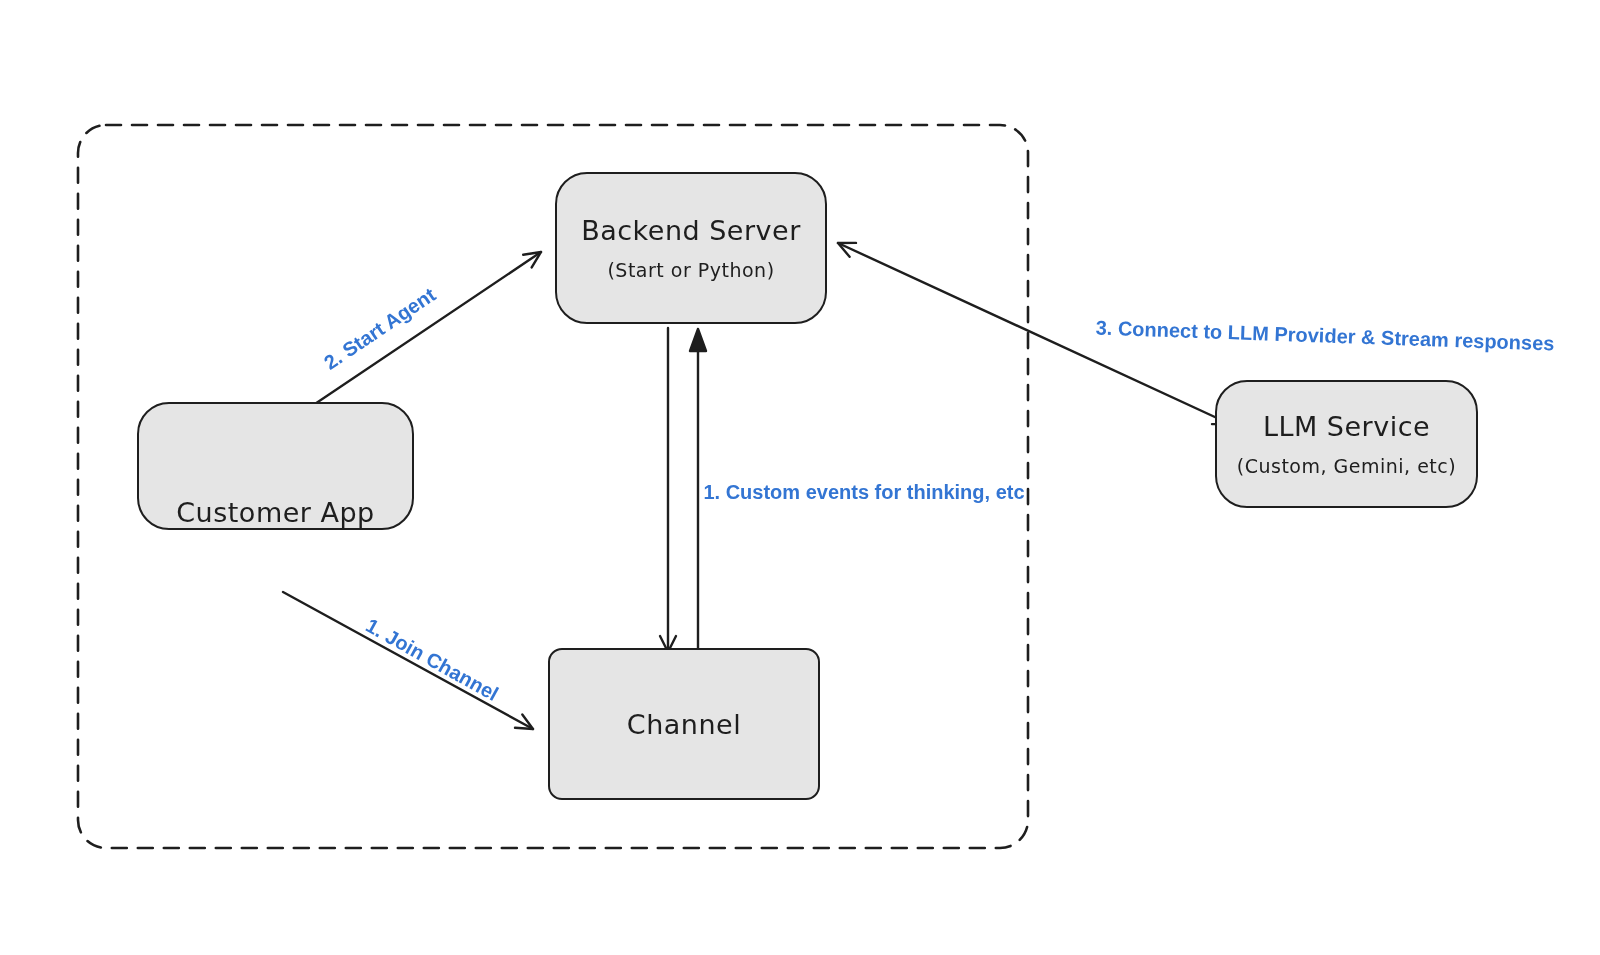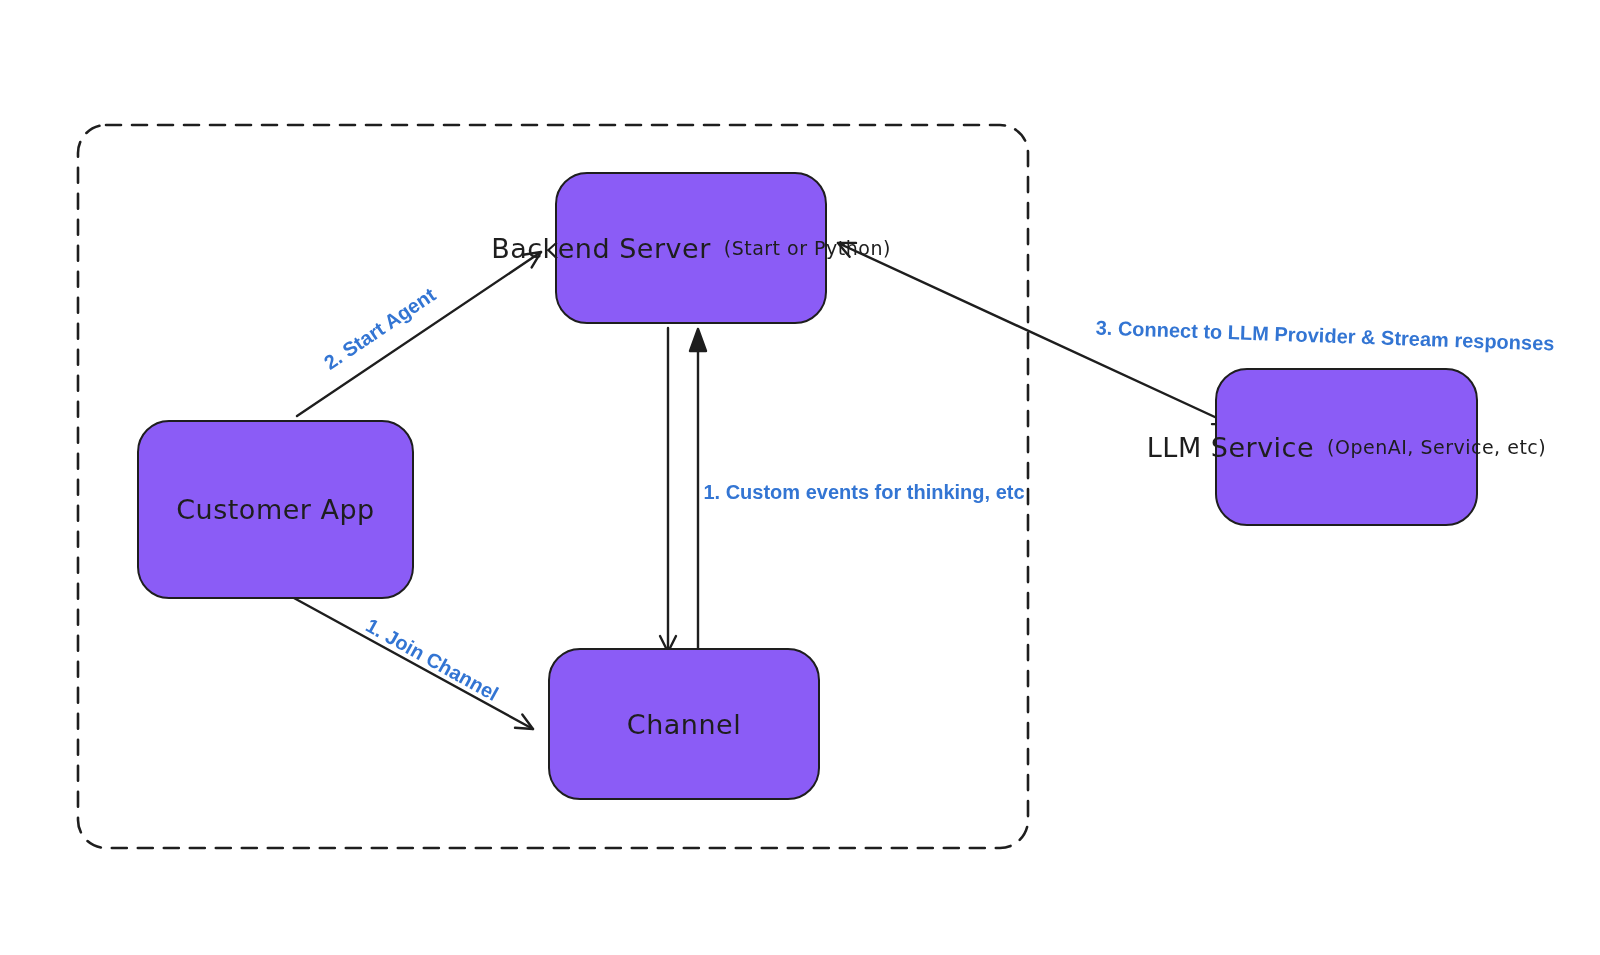--- a/index.html
+++ b/index.html
@@ -19,22 +19,23 @@
     position: absolute;
     inset: 0;
     width: 1600px;
     height: 955px;
   }
   .node {
     position: absolute;
     box-sizing: border-box;
     border: 2.5px solid #1e1e1e;
     border-radius: 32px;
-    background: #8b5cf6;
+    background: #e5e5e5;
     display: flex;
+    flex-direction: column;
     align-items: center;
     justify-content: center;
     gap: 13px;
     z-index: 2;
   }
   .node-title {
     font-family: "DejaVu Sans", sans-serif;
     font-size: 27px;
     font-weight: 500;
     color: #1e1e1e;
@@ -51,24 +52,24 @@
   }
   .edge-label {
     position: absolute;
     color: #3375d3;
     font-size: 20px;
     font-weight: 600;
     white-space: nowrap;
     transform-origin: center center;
     z-index: 3;
   }
-  #label-customer-app   { left: 137px; top: 420px; width: 277px; height: 179px; }
+  #label-customer-app   { left: 137px; top: 402px; width: 277px; height: 128px; justify-content: flex-end; }
   #label-backend-server { left: 555px; top: 172px; width: 272px; height: 152px; }
-  #label-channel        { left: 548px; top: 648px; width: 272px; height: 152px; }
-  #label-llm-service    { left: 1215px; top: 368px; width: 263px; height: 158px; }
+  #label-channel        { left: 548px; top: 648px; width: 272px; height: 152px; border-radius: 14px; }
+  #label-llm-service    { left: 1215px; top: 380px; width: 263px; height: 128px; }
 
   #edge-label-join    { left: 432px; top: 660px; transform: translate(-50%,-50%) rotate(29deg); }
   #edge-label-start   { left: 380px; top: 329px; transform: translate(-50%,-50%) rotate(-34deg); }
   #edge-label-llm     { left: 1325px; top: 336px; transform: translate(-50%,-50%) rotate(2deg); }
   #edge-label-custom  { left: 864px; top: 492px; transform: translate(-50%,-50%); }
 </style>
 </head>
 <body>
 
 <div class="canvas">
@@ -114,21 +115,21 @@
     <div class="node-title">Backend Server</div>
     <div class="node-subtitle">(Start or Python)</div>
   </div>
 
   <div class="node" id="label-channel">
     <div class="node-title">Channel</div>
   </div>
 
   <div class="node" id="label-llm-service">
     <div class="node-title">LLM Service</div>
-    <div class="node-subtitle">(OpenAI, Service, etc)</div>
+    <div class="node-subtitle">(Custom, Gemini, etc)</div>
   </div>
 
   <div class="edge-label" id="edge-label-join">1. Join Channel</div>
   <div class="edge-label" id="edge-label-start">2. Start Agent</div>
   <div class="edge-label" id="edge-label-llm">3. Connect to LLM Provider &amp; Stream responses</div>
   <div class="edge-label" id="edge-label-custom">1. Custom events for thinking, etc</div>
 
 </div>
 
 </body></html>

